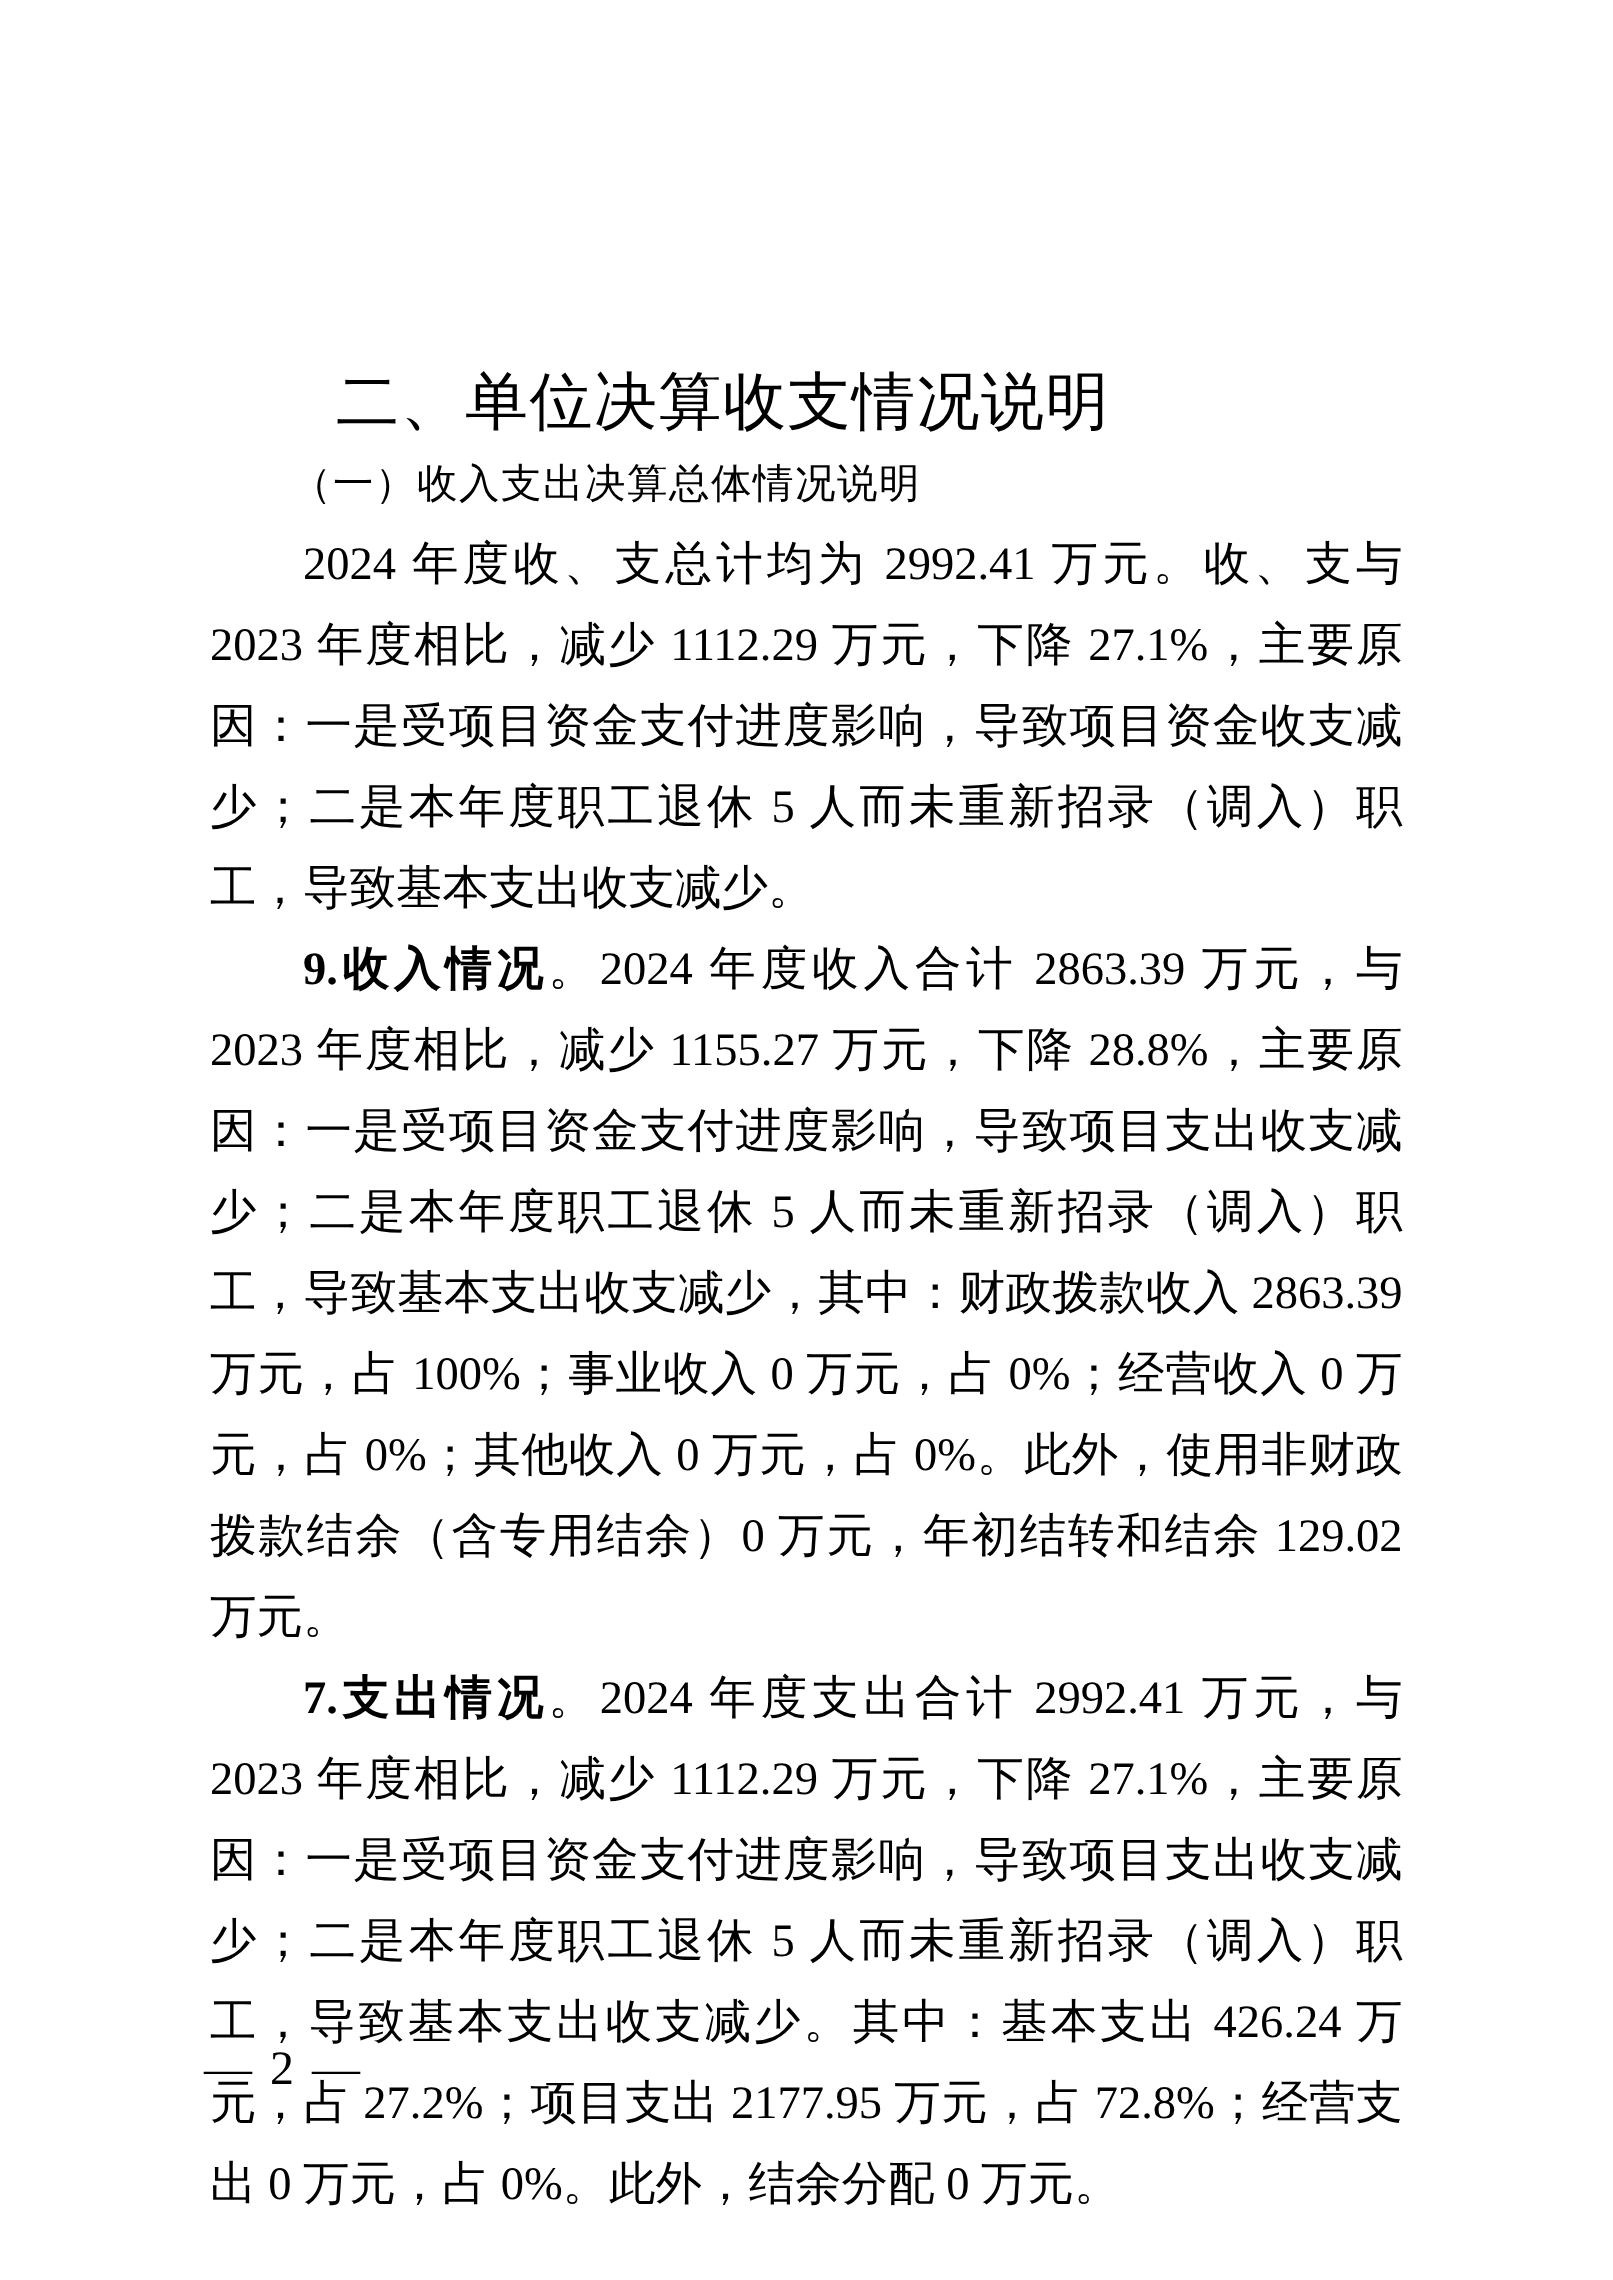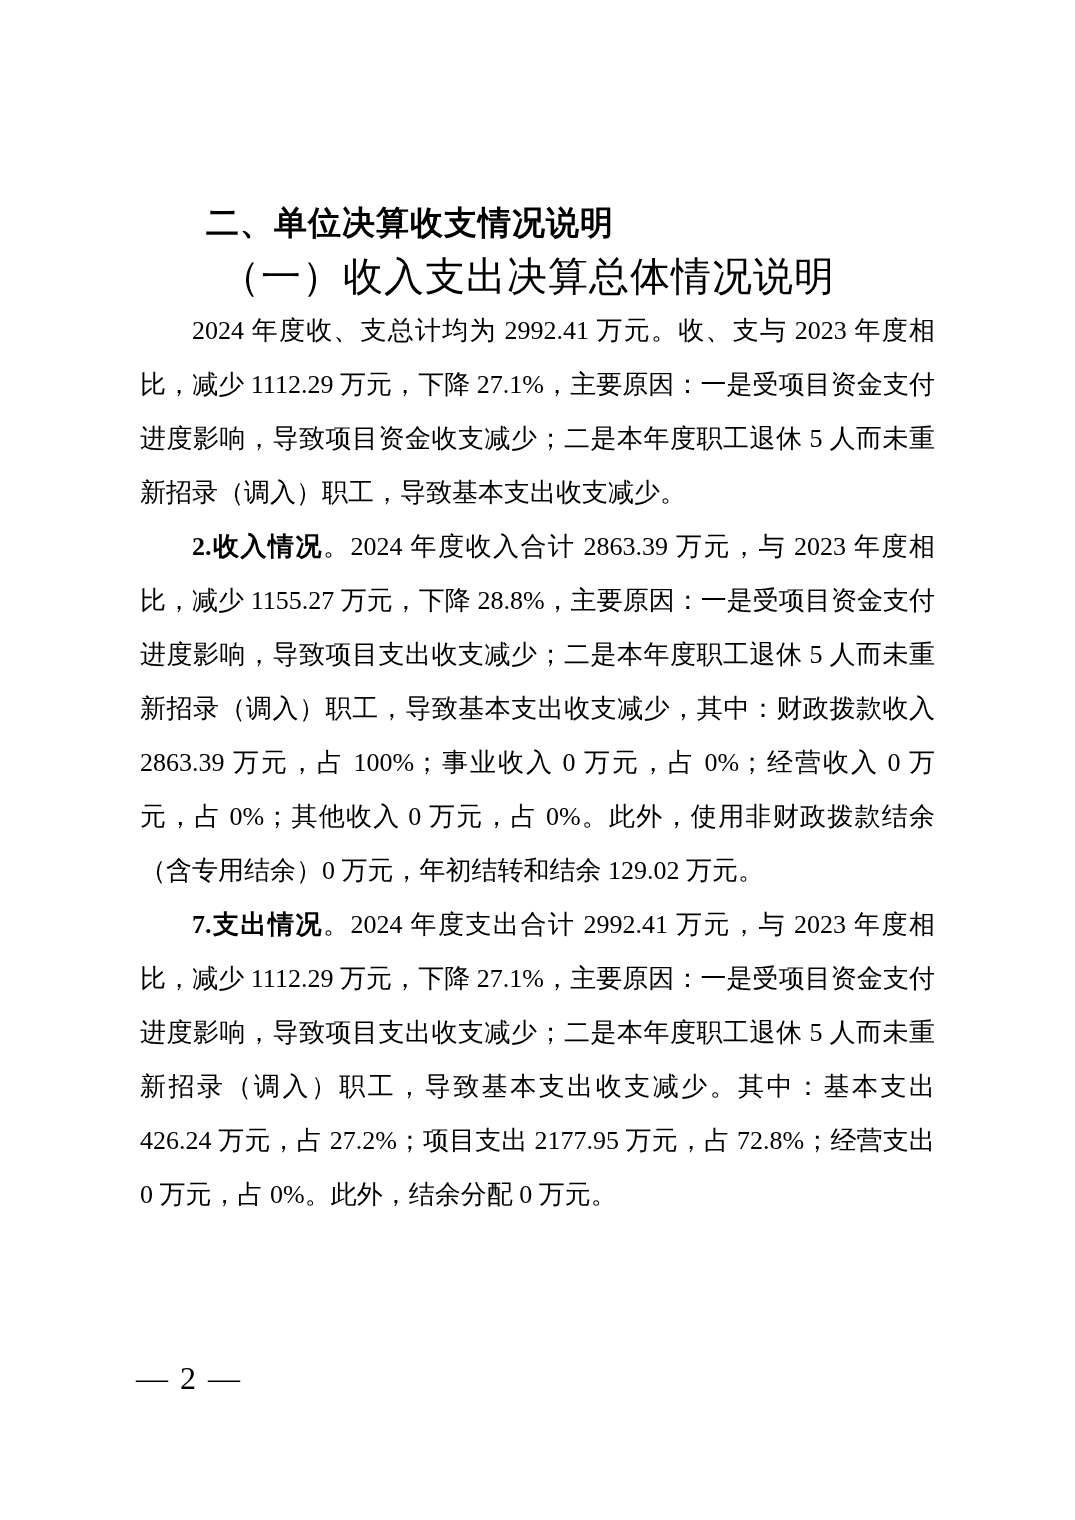--- a/index.html
+++ b/index.html
@@ -20,37 +20,38 @@
     left: 0;
     top: 0;
     width: 1075px;
     height: 1520px;
     box-sizing: border-box;
     padding: 196px 140px 0 140px;
     background: #ffffff;
   }
   .h1 {
     font-family: "Liberation Sans", "DejaVu Sans", sans-serif;
-    font-weight: bold;
-    font-size: 33px;
+    font-weight: normal;
+    font-size: 42px;
     line-height: 54px;
     text-indent: 2em;
     letter-spacing: 1px;
     white-space: nowrap;
+    margin-top: 45px;
   }
   .h2 {
     font-family: "Liberation Serif", "DejaVu Serif", serif;
-    font-size: 40px;
+    font-size: 27px;
     line-height: 54px;
     text-indent: 2em;
     letter-spacing: 1px;
     white-space: nowrap;
   }
   .para {
-    font-size: 26px;
+    font-size: 31px;
     line-height: 54px;
     text-indent: 2em;
     text-align: justify;
     text-justify: inter-ideograph;
     margin: 0;
   }
   .para .lead {
     font-weight: bold;
   }
   .footer {
@@ -67,19 +68,19 @@
 <body>
 
 <div class="page">
 
   <div class="h1">二、单位决算收支情况说明</div>
 
   <div class="h2">（一）收入支出决算总体情况说明</div>
 
   <p class="para">2024 年度收、支总计均为 2992.41 万元。收、支与 2023 年度相比，减少 1112.29 万元，下降 27.1%，主要原因：一是受项目资金支付进度影响，导致项目资金收支减少；二是本年度职工退休 5 人而未重新招录（调入）职工，导致基本支出收支减少。</p>
 
-  <p class="para"><span class="lead">2.收入情况</span><span>。2024 年度收入合计 2863.39 万元，与 2023 年度相比，减少 1155.27 万元，下降 28.8%，主要原因：一是受项目资金支付进度影响，导致项目支出收支减少；二是本年度职工退休 5 人而未重新招录（调入）职工，导致基本支出收支减少，其中：财政拨款收入 2863.39 万元，占 100%；事业收入 0 万元，占 0%；经营收入 0 万元，占 0%；其他收入 0 万元，占 0%。此外，使用非财政拨款结余（含专用结余）0 万元，年初结转和结余 129.02 万元。</span></p>
+  <p class="para"><span class="lead">9.收入情况</span><span>。2024 年度收入合计 2863.39 万元，与 2023 年度相比，减少 1155.27 万元，下降 28.8%，主要原因：一是受项目资金支付进度影响，导致项目支出收支减少；二是本年度职工退休 5 人而未重新招录（调入）职工，导致基本支出收支减少，其中：财政拨款收入 2863.39 万元，占 100%；事业收入 0 万元，占 0%；经营收入 0 万元，占 0%；其他收入 0 万元，占 0%。此外，使用非财政拨款结余（含专用结余）0 万元，年初结转和结余 129.02 万元。</span></p>
 
   <p class="para"><span class="lead">7.支出情况</span><span>。2024 年度支出合计 2992.41 万元，与 2023 年度相比，减少 1112.29 万元，下降 27.1%，主要原因：一是受项目资金支付进度影响，导致项目支出收支减少；二是本年度职工退休 5 人而未重新招录（调入）职工，导致基本支出收支减少。其中：基本支出 426.24 万元，占 27.2%；项目支出 2177.95 万元，占 72.8%；经营支出 0 万元，占 0%。此外，结余分配 0 万元。</span></p>
 
 </div>
 
 <div class="footer">— 2 —</div>
 
 </body></html>

